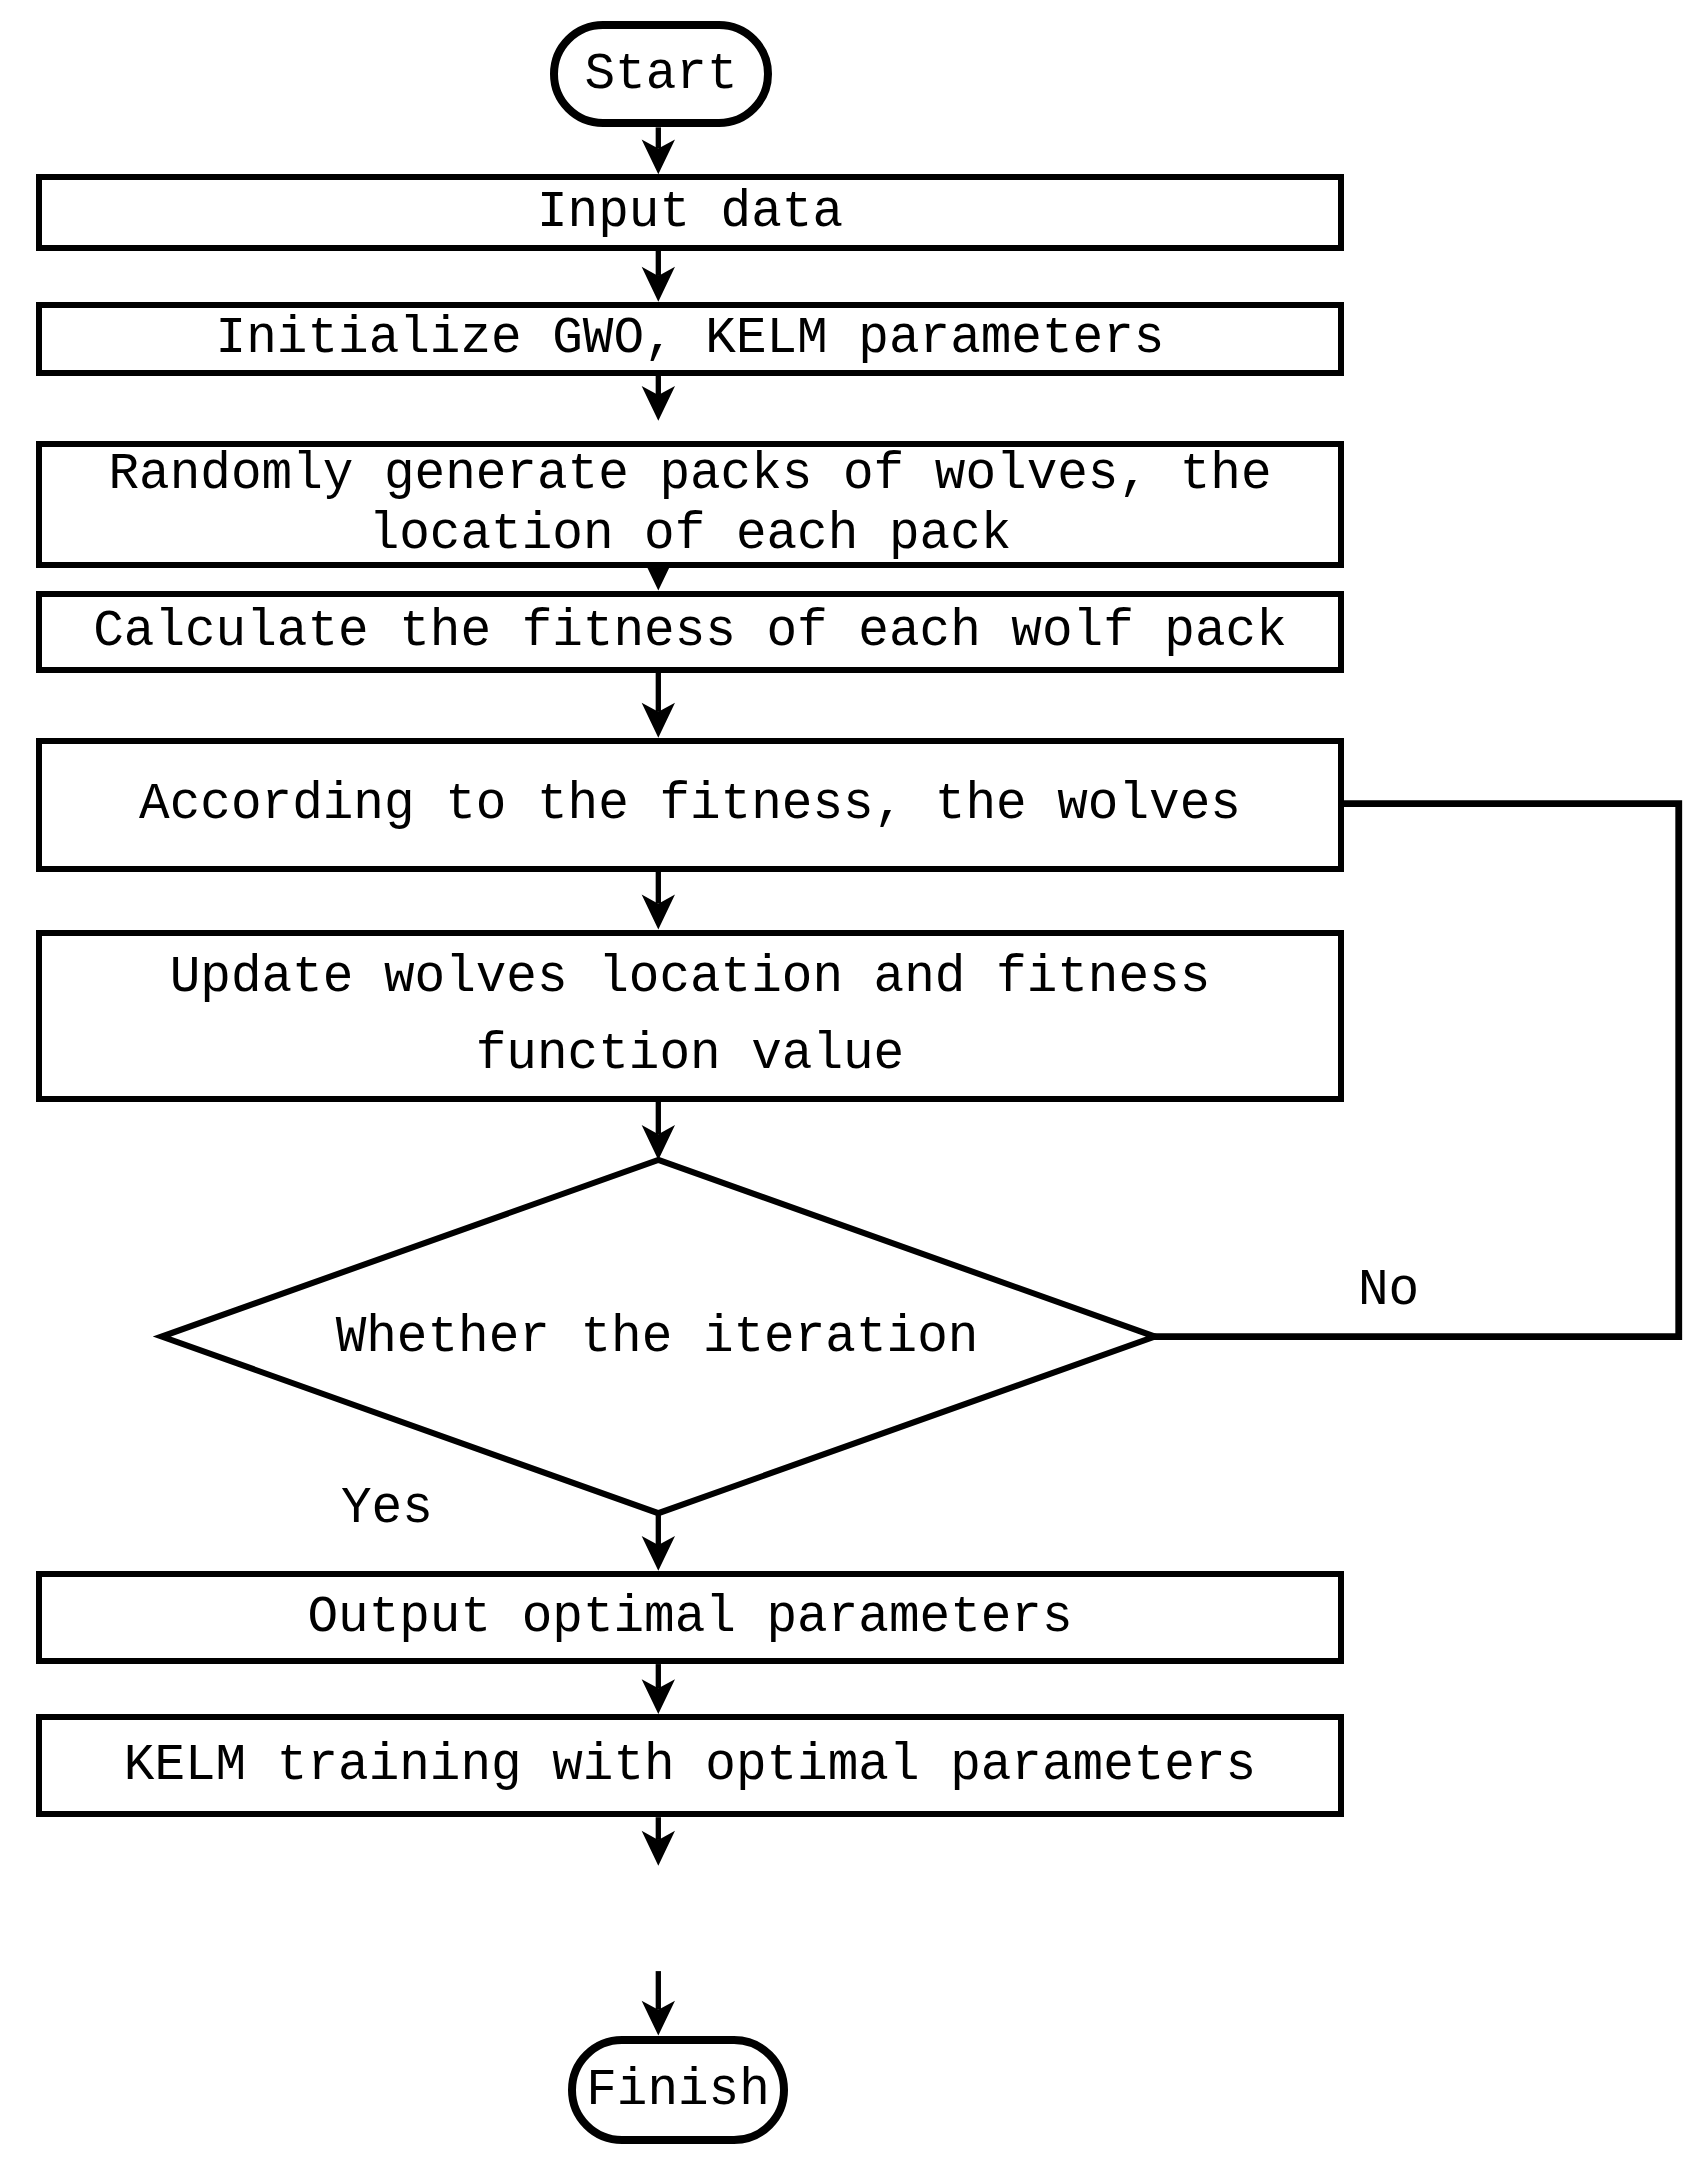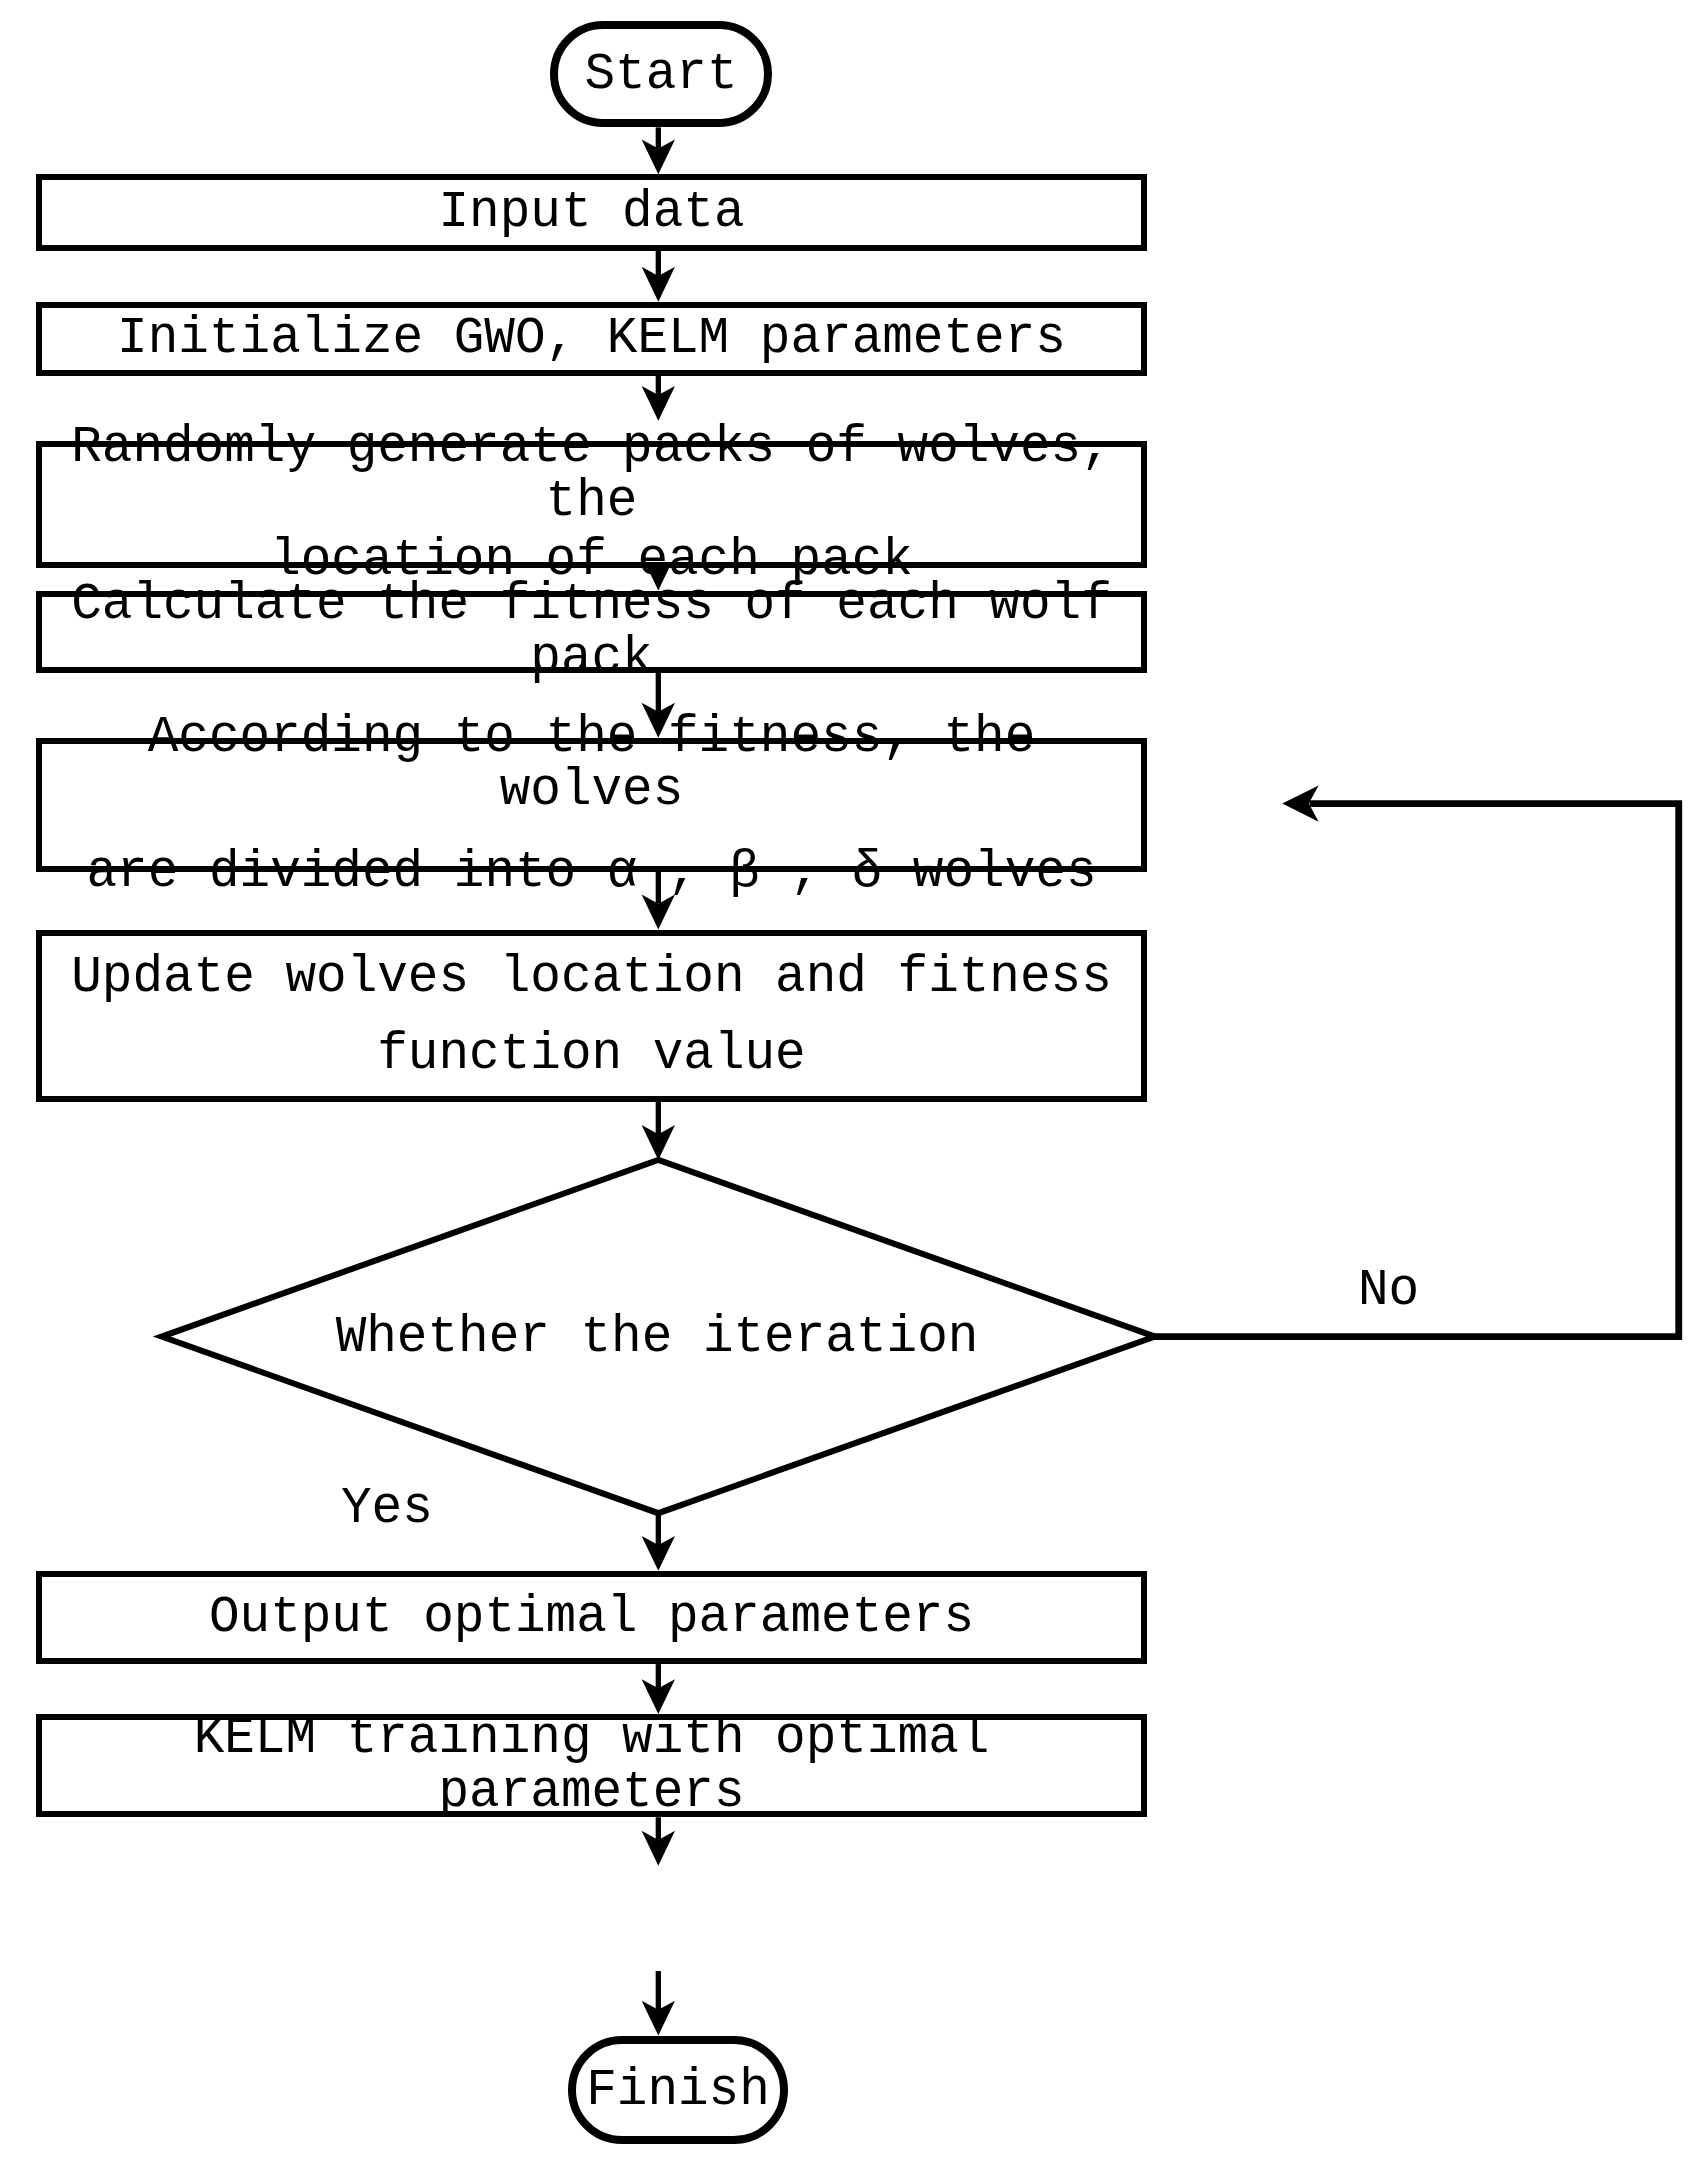--- a/index.html
+++ b/index.html
@@ -19,21 +19,21 @@
     left: 0; top: 0;
     width: 1701px; height: 2172px;
   }
   .stroke { stroke: var(--line); }
   .fillink { fill: var(--line); }
   .nofill { fill: none; }
   .whitefill { fill: var(--bg); }
   .node {
     position: absolute;
     left: 36px;
-    width: 1111px;
+    width: 1308px;
     border: 6px solid var(--line);
     background: var(--bg);
     display: flex;
     flex-direction: column;
     align-items: center;
     justify-content: center;
     text-align: center;
     font-size: 51px;
     line-height: 1.05;
   }
@@ -154,21 +154,20 @@
     <span>Randomly generate packs of wolves, the</span>
     <span>location of each pack</span>
   </div>
 
   <div class="node" style="top:591px; height:82px;">
     <span>Calculate the fitness of each wolf pack</span>
   </div>
 
   <div class="node gap-md" style="top:738px; height:134px;">
     <span>According to the fitness, the wolves</span>
-    <span>are divided into α , β , δ wolves</span>
   </div>
 
   <div class="node gap-lg" style="top:930px; height:172px;">
     <span>Update wolves location and fitness</span>
     <span>function value</span>
   </div>
 
   <div class="decision-text">
     <span>Whether the iteration</span>
   </div>

